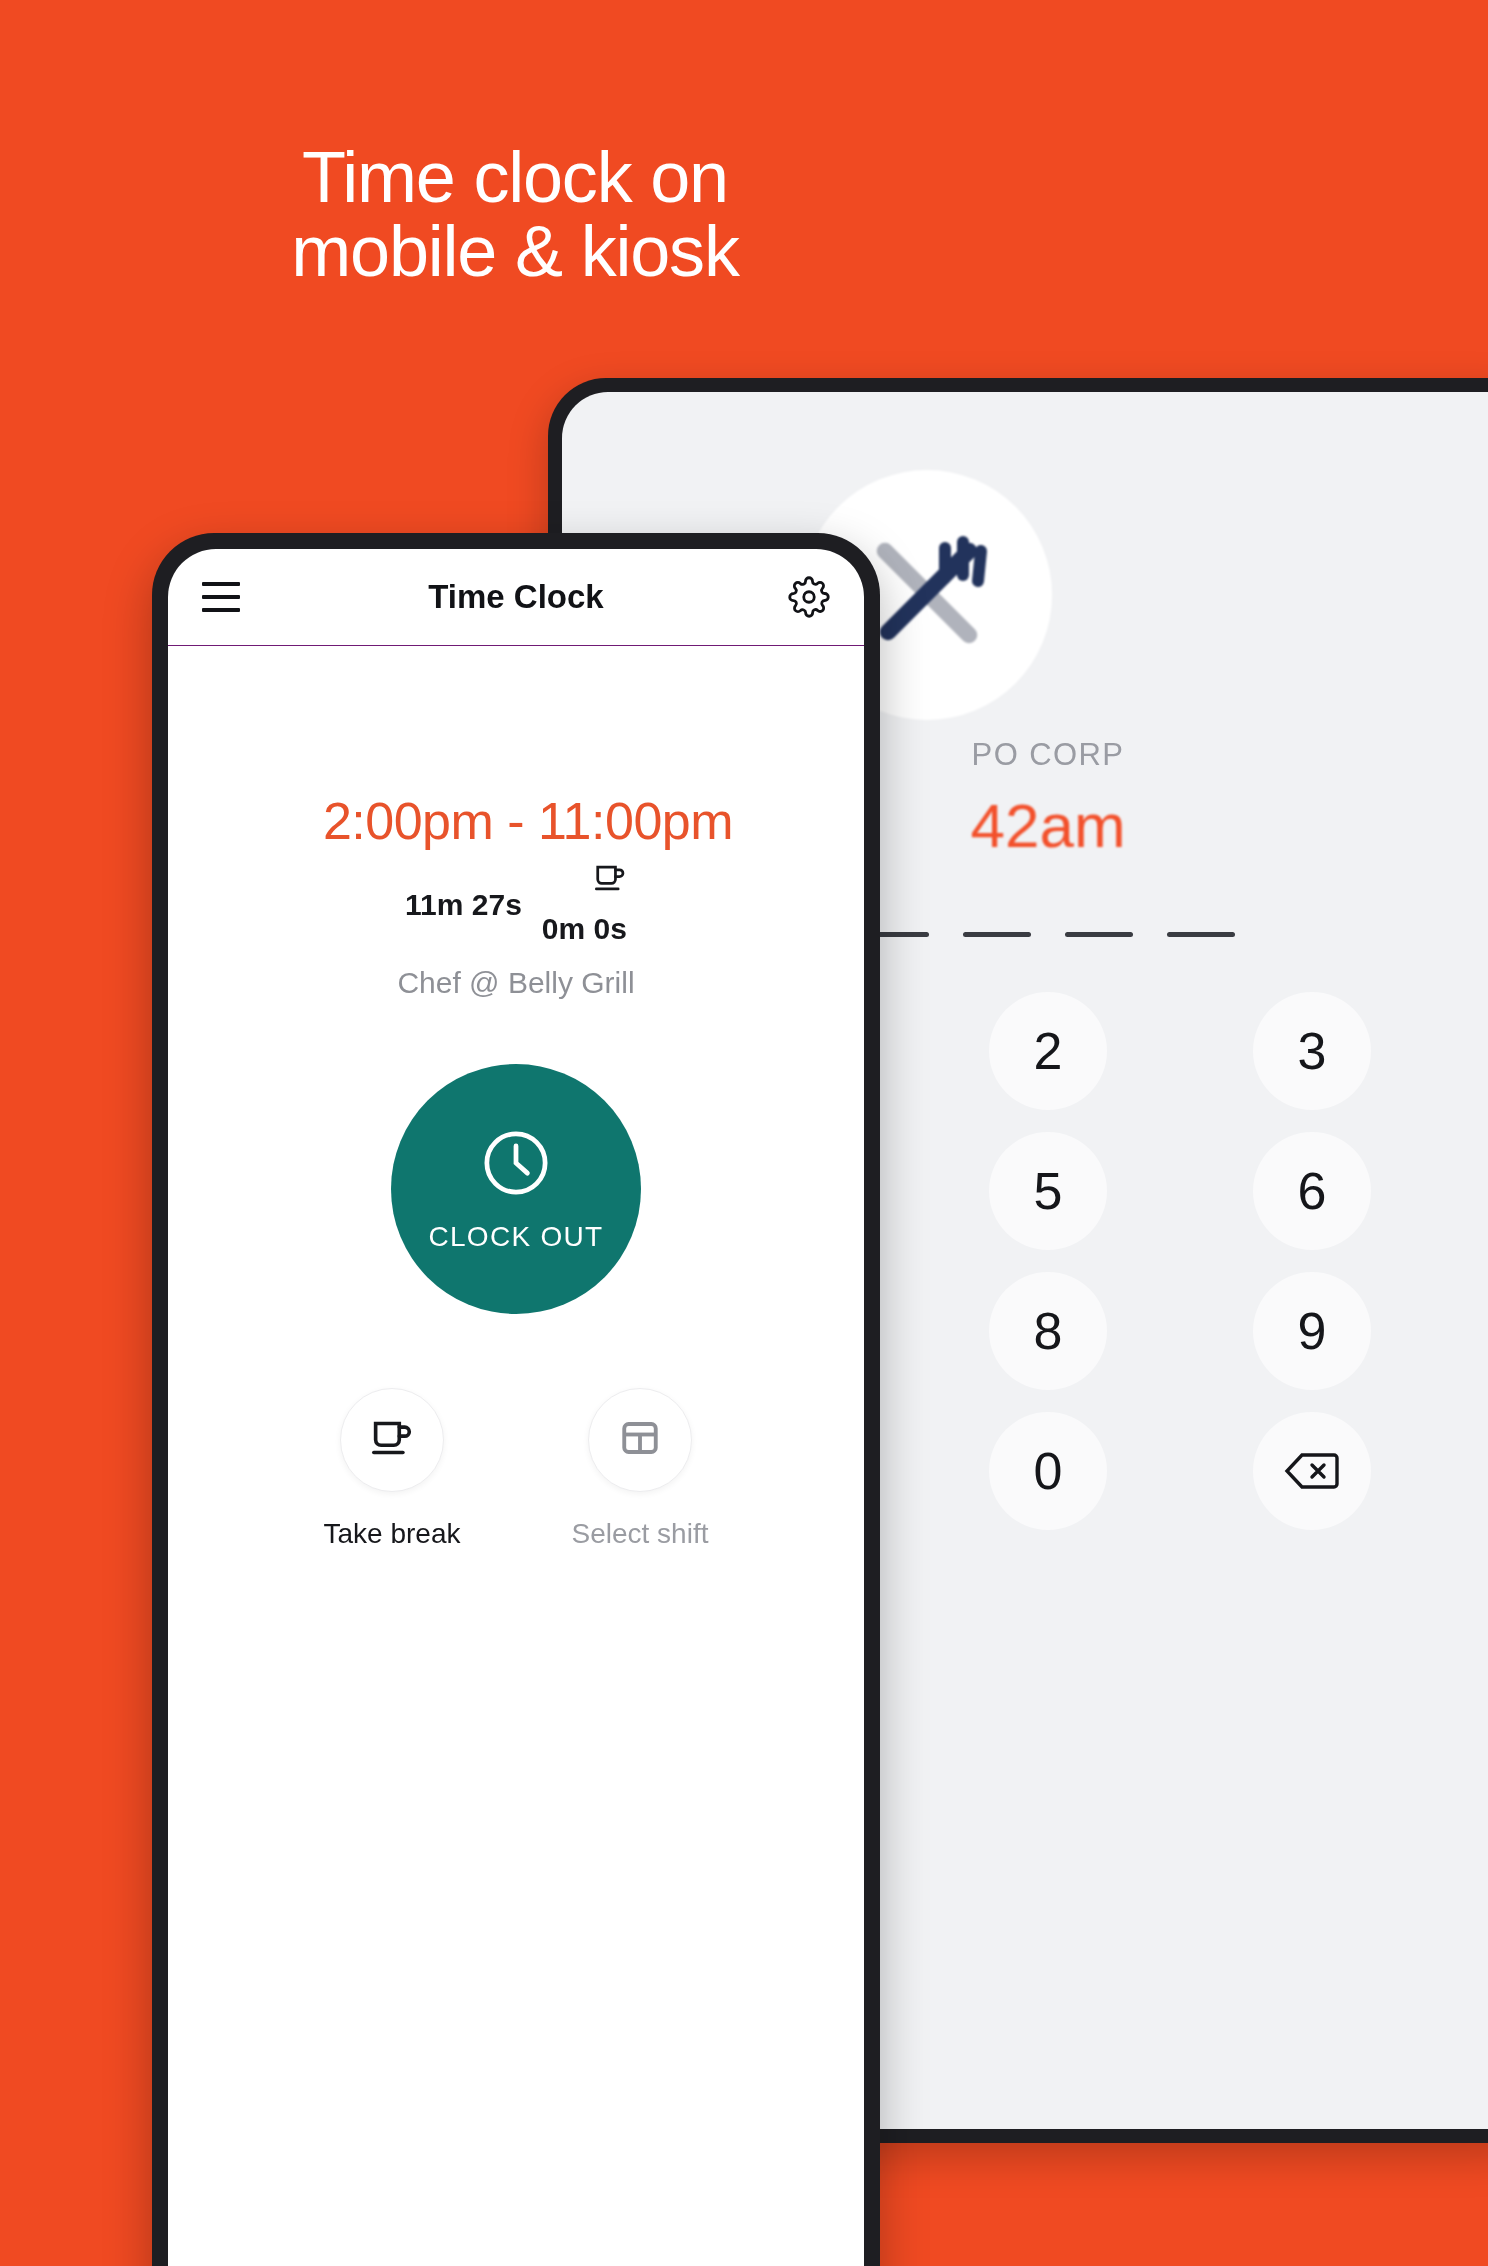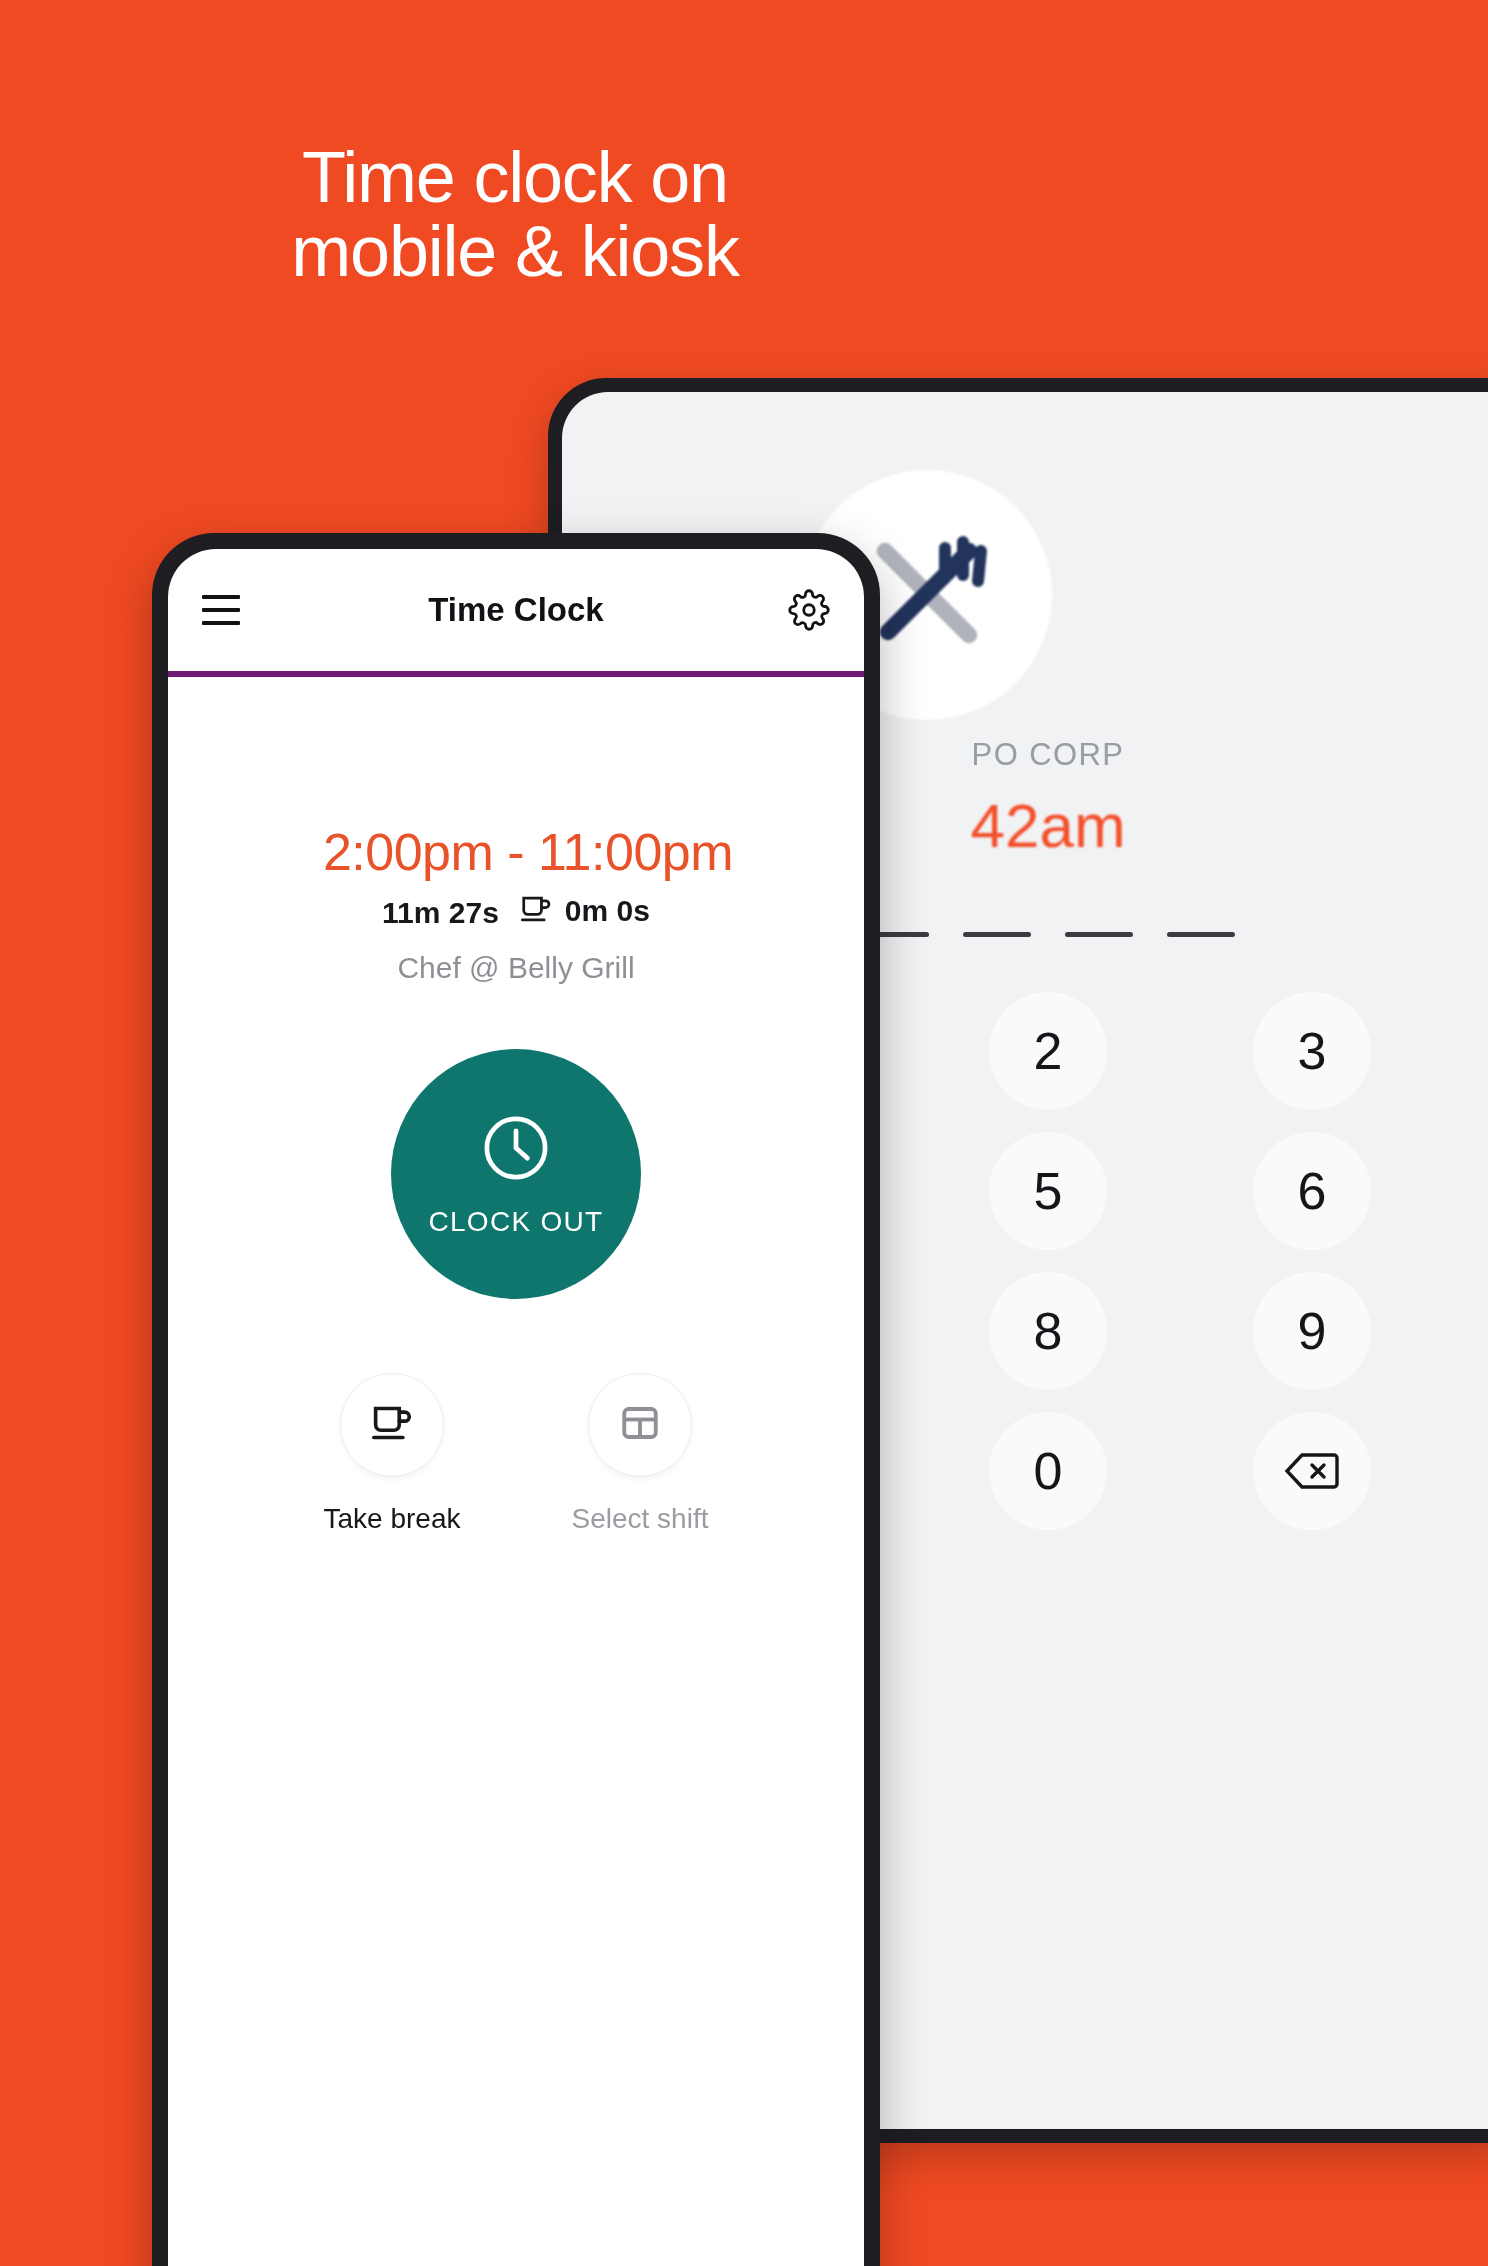--- a/index.html
+++ b/index.html
@@ -141,22 +141,22 @@
     right: 16px;
     bottom: 0;
     background: #FFFFFF;
     border-radius: 48px 48px 0 0;
     overflow: hidden;
   }
 
   
   #appbar {
     position: relative;
-    height: 128px;
-    border-bottom: 6px solid #701a75;
+    height: 97px;
+    border-bottom: 1px solid #701a75;
     display: flex;
     align-items: center;
     padding: 8px 34px;
   }
   #appbar-title {
     position: absolute;
     left: 0; right: 0;
     text-align: center;
     font-size: 33px;
     font-weight: bold;
@@ -178,21 +178,21 @@
   #duration-row {
     margin-top: 12px;
     display: flex;
     align-items: center;
     justify-content: center;
     gap: 20px;
     font-size: 30px;
     font-weight: bold;
     color: #17181C;
   }
-  #duration-row .break-group { display: flex; align-items: flex-start; gap: 12px; }
+  #duration-row .break-group { display: flex; align-items: flex-end; gap: 12px; flex-direction: column; }
   #job-line {
     margin-top: 20px;
     font-size: 30px;
     color: #8E9096;
   }
   #clock-button {
     margin: 64px auto 0;
     width: 250px;
     height: 250px;
     border-radius: 50%;

